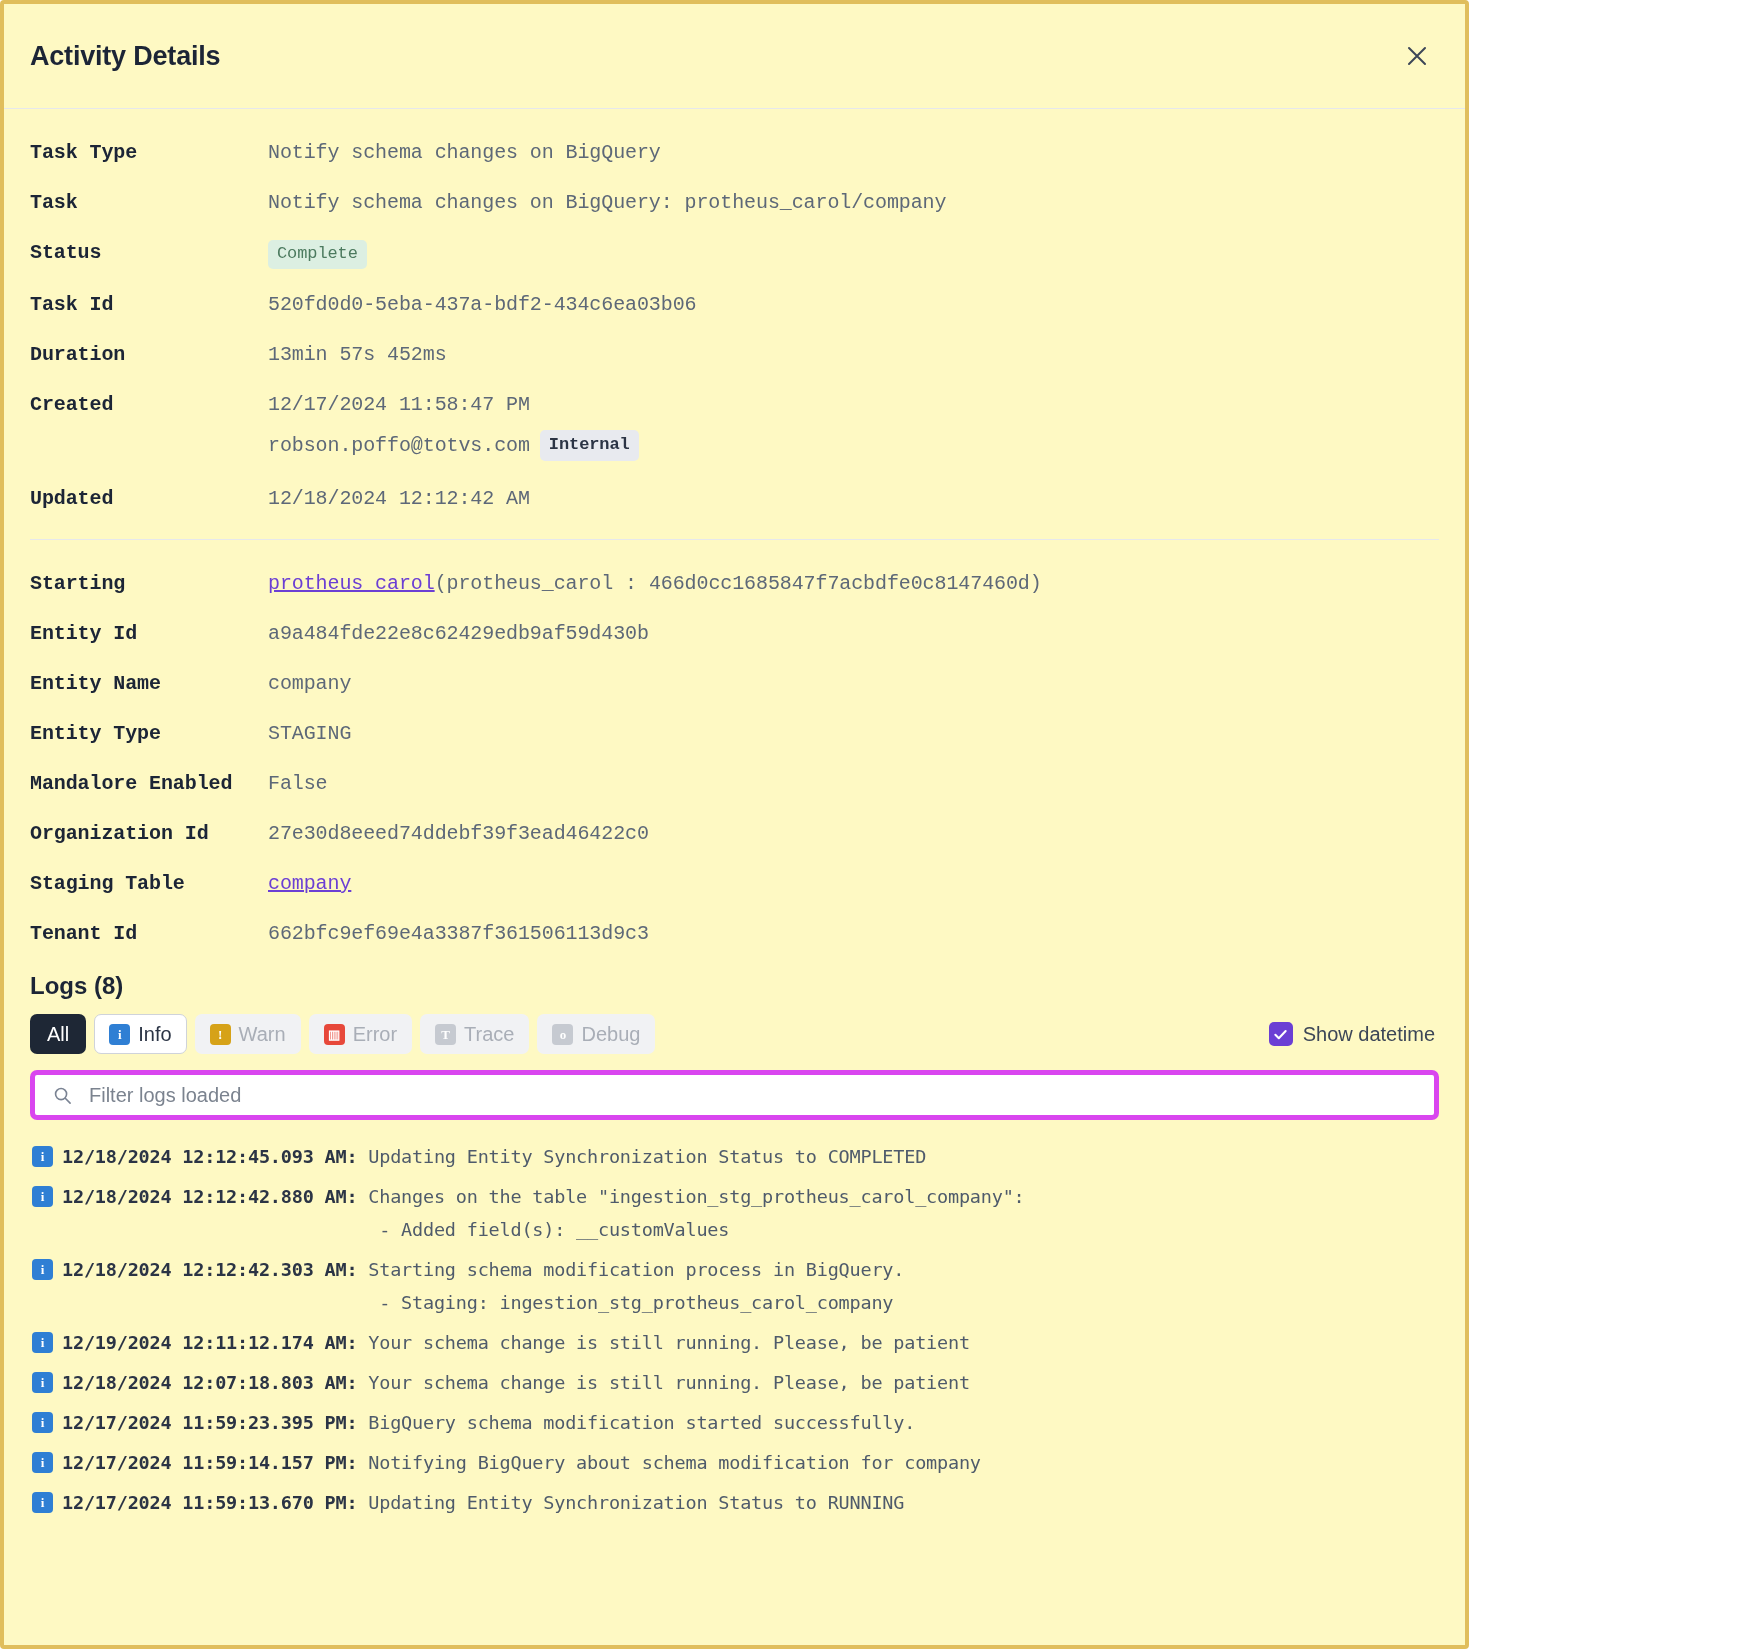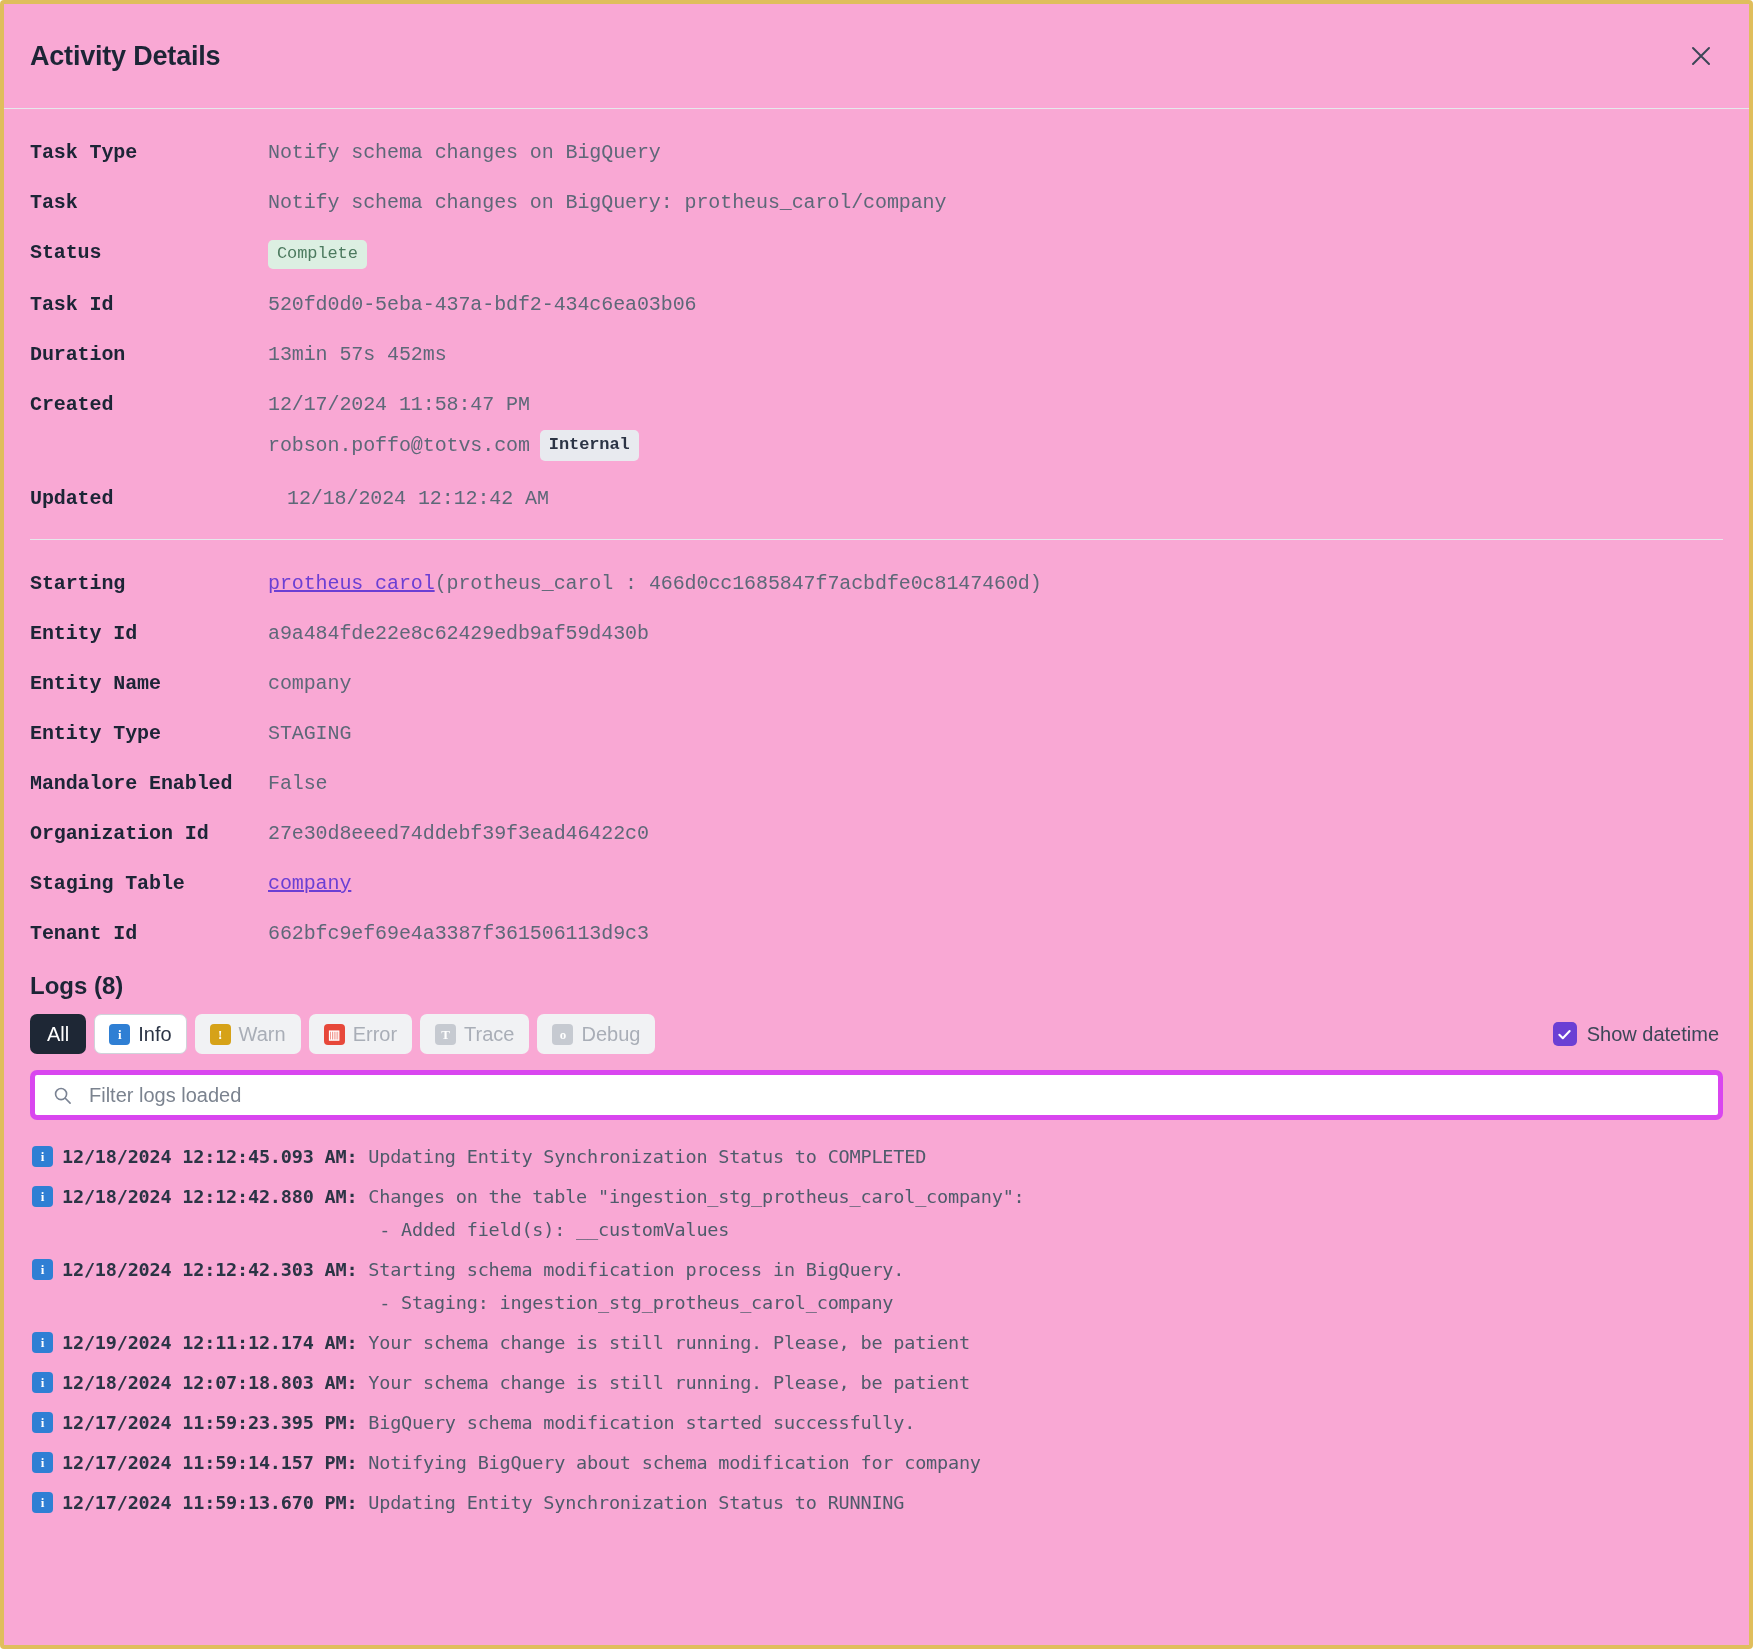--- a/index.html
+++ b/index.html
@@ -8,22 +8,22 @@
     background: #ffffff;
   }
   body {
     width: 1753px; height: 1649px;
     font-family: "Liberation Sans", sans-serif;
     color: #394455;
     overflow: hidden;
   }
   .modal {
     position: relative;
-    width: 1753px; height: 1649px;
-    background: #f9a8d4;
+    width: 1469px; height: 1649px;
+    background: #fef9c3;
     border: 4px solid #e0be5c;
     border-radius: 4px;
     overflow: hidden;
   }
 
   
   .modal-header {
     height: 105px;
     border-bottom: 1px solid #e6e8ec;
     display: flex;
@@ -293,21 +293,21 @@
       <div class="field-label">Created</div>
       <div class="field-value">
         <div>12/17/2024 11:58:47 PM</div>
         <div class="created-line2">
           <span>robson.poffo@totvs.com</span>
           <span class="badge-internal">Internal</span>
         </div>
       </div>
     </div>
 
-    <div class="field-row" style="margin-bottom:26px;gap:19px;">
+    <div class="field-row" style="margin-bottom:26px;">
       <div class="field-label">Updated</div>
       <div class="field-value">12/18/2024 12:12:42 AM</div>
     </div>
 
     <div class="divider"></div>
 
     <div class="field-row">
       <div class="field-label">Starting</div>
       <div class="field-value"><a class="link">protheus_carol</a><span>(protheus_carol : 466d0cc1685847f7acbdfe0c8147460d)</span></div>
     </div>

